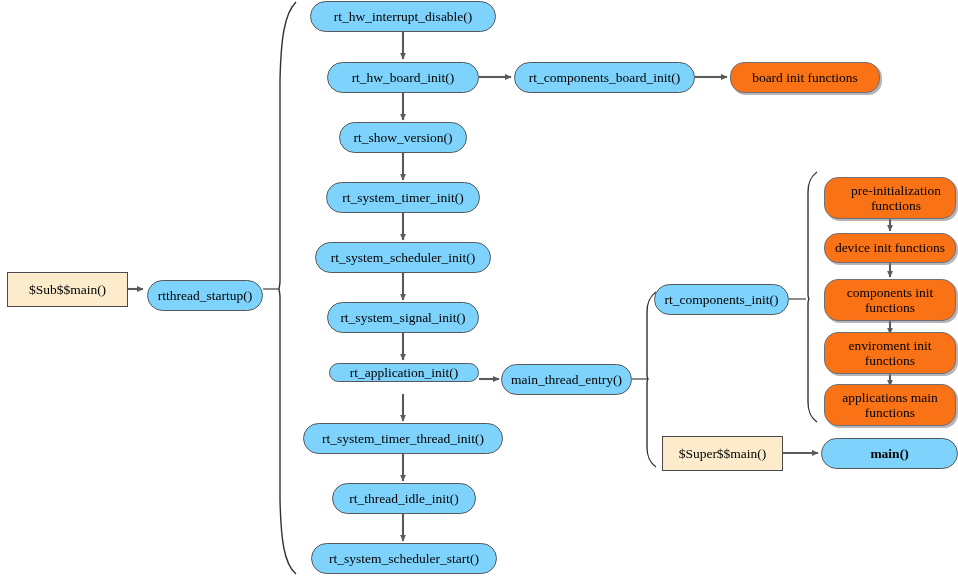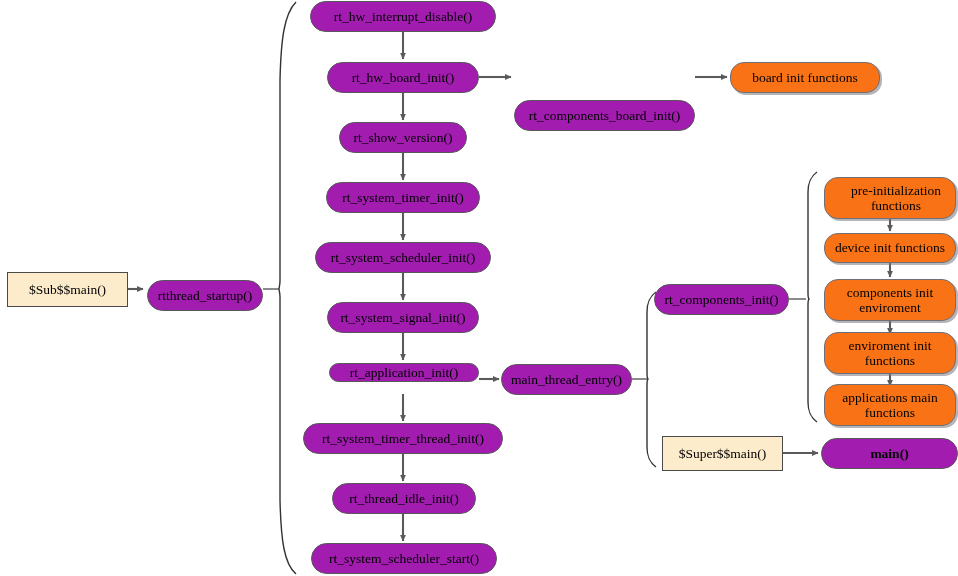--- a/index.html
+++ b/index.html
@@ -33,21 +33,21 @@
     text-align: center;
     font-size: 13.5px;
     line-height: 1.12;
     color: #000000;
     white-space: pre-line;
     z-index: 5;
   }
   .node.rounded {
     border: 1.2px solid #58585a;
     border-radius: 999px;
-    background: #a21caf;
+    background: #7dd3fc;
   }
   .node.blue {
     border: 1.2px solid #6f6f78;
     border-radius: 14px;
     background: #f97316;
     box-shadow: 2px 2px 0 0 rgba(120,120,128,0.55);
   }
   .node.rect {
     border: 1.2px solid #4a4a4a;
     border-radius: 0;
@@ -143,35 +143,35 @@
   <div class="node rounded" style="left:327px; top:302px; width:152px; height:31px;">rt_system_signal_init()</div>
 
   <div class="node rounded" style="left:329px; top:363px; width:150px; height:19px;">rt_application_init()</div>
 
   <div class="node rounded" style="left:303px; top:423px; width:200px; height:31px;">rt_system_timer_thread_init()</div>
 
   <div class="node rounded" style="left:332px; top:483px; width:144px; height:31px;">rt_thread_idle_init()</div>
 
   <div class="node rounded" style="left:311px; top:543px; width:186px; height:31px;">rt_system_scheduler_start()</div>
 
-  <div class="node rounded" style="left:514px; top:62px;  width:181px; height:31px;margin-top:38px;">rt_components_board_init()</div>
+  <div class="node rounded" style="left:514px; top:62px;  width:181px; height:31px;">rt_components_board_init()</div>
 
   <div class="node blue" style="left:730px; top:62px;  width:150px; height:31px;">board init functions</div>
 
   <div class="node rounded" style="left:501px; top:364px; width:131px; height:31px;">main_thread_entry()</div>
 
   <div class="node rounded" style="left:654px; top:284px; width:135px; height:31px;">rt_components_init()</div>
 
   <div class="node blue" style="left:824px; top:177px; width:132px; height:42px;padding-left:12px;">pre-initialization
 functions</div>
 
   <div class="node blue" style="left:824px; top:233px; width:132px; height:30px;">device init functions</div>
 
   <div class="node blue" style="left:824px; top:279px; width:132px; height:42px;">components init
-enviroment</div>
+functions</div>
 
   <div class="node blue" style="left:824px; top:332px; width:132px; height:42px;">enviroment init
 functions</div>
 
   <div class="node blue" style="left:824px; top:384px; width:132px; height:42px;">applications main
 functions</div>
 
   <div class="node rect" style="left:662px; top:436px; width:121px; height:35px;">$Super$$main()</div>
 
   <div class="node rounded" style="left:821px; top:438px; width:137px; height:31px;font-weight:bold;">main()</div>

